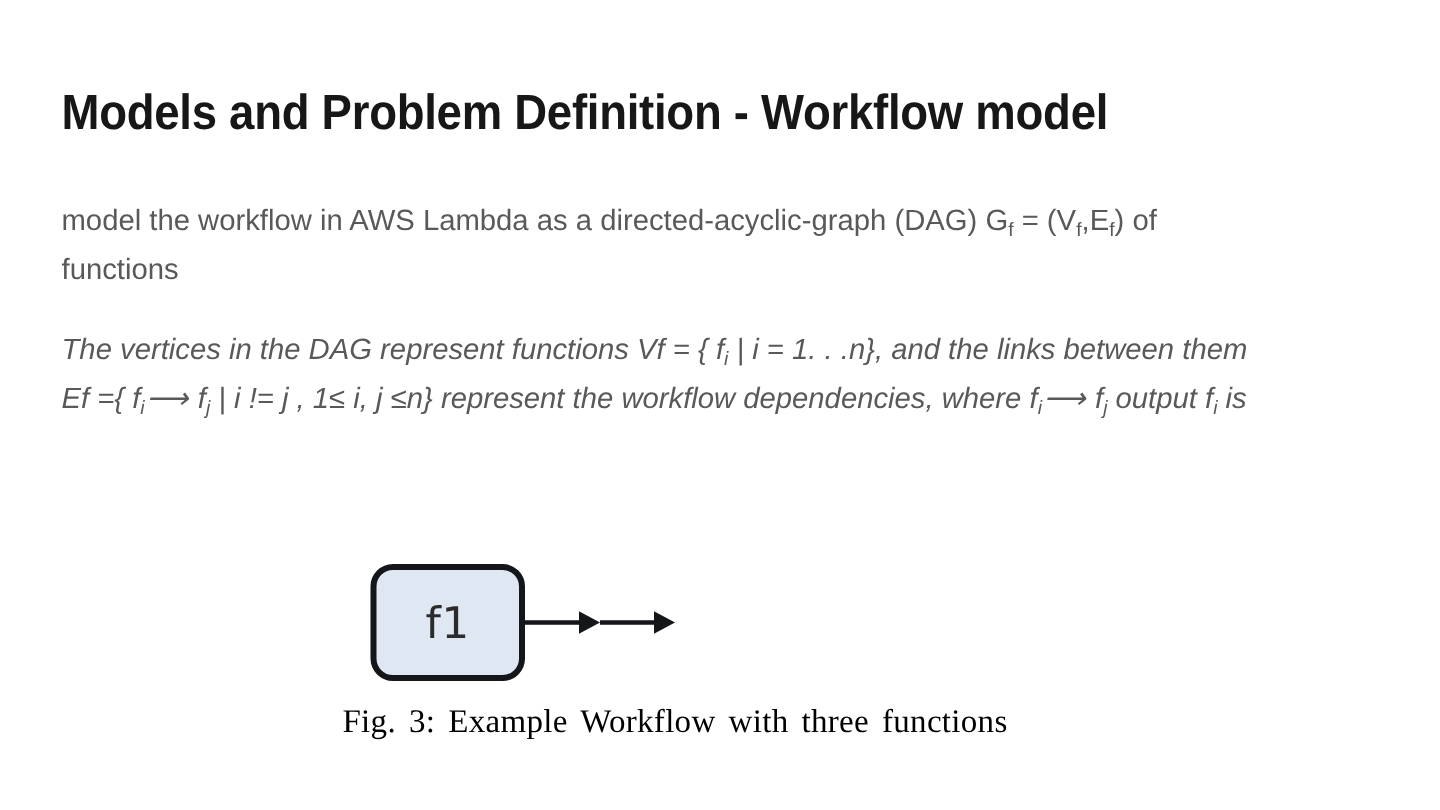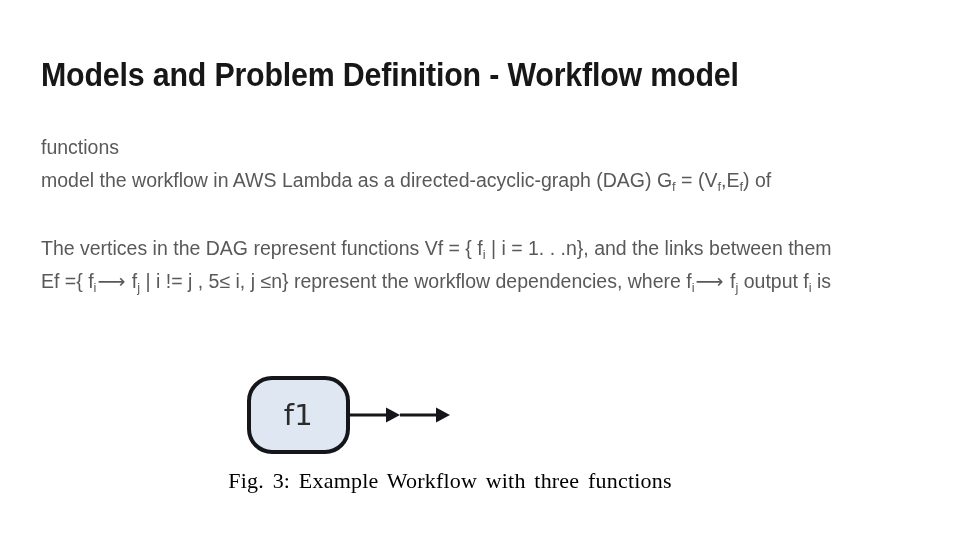--- a/index.html
+++ b/index.html
@@ -42,21 +42,21 @@
   .body-block {
     position: absolute;
     left: 41px;
     color: #595959;
     font-size: 19.5px;
     line-height: 33px;
     font-family: "Liberation Sans", sans-serif;
     font-weight: normal;
   }
   #para-1 { top: 131px; width: 880px; }
-  #para-2 { top: 232px; width: 890px; }
+  #para-2 { top: 217px; width: 890px; font-style: italic; }
 
   .body-block p {
     margin: 0;
   }
 
   sub {
     font-size: 0.66em;
     line-height: 0;
     vertical-align: -0.32em;
   }
@@ -80,21 +80,21 @@
     align-items: center;
     justify-content: flex-start;
     padding-left: 57px;
   }
   .node {
     width: 103px;
     height: 78px;
     box-sizing: border-box;
     background: #dee7f2;
     border: 4px solid #14161a;
-    border-radius: 25px;
+    border-radius: 15px;
     display: flex;
     align-items: center;
     justify-content: center;
     font-family: "DejaVu Sans", sans-serif;
     font-size: 29px;
     color: #2b2b2b;
     letter-spacing: 0.5px;
   }
   .edge {
     width: 50px;
@@ -120,27 +120,27 @@
   }
 </style>
 </head>
 <body>
 
 <div class="slide">
 
   <div class="slide-title">Models and Problem Definition - Workflow model</div>
 
   <div class="body-block" id="para-1">
+    <p><span>model the workflow in AWS Lambda as a directed-acyclic-graph (DAG) G</span><sub>f</sub><span> = (V</span><sub>f</sub><span>,E</span><sub>f</sub><span>) of</span></p>
     <p>functions</p>
-    <p><span>model the workflow in AWS Lambda as a directed-acyclic-graph (DAG) G</span><sub>f</sub><span> = (V</span><sub>f</sub><span>,E</span><sub>f</sub><span>) of</span></p>
   </div>
 
   <div class="body-block" id="para-2">
     <p><span>The vertices in the DAG represent functions Vf = { f</span><sub>i</sub><span> | i = 1. . .n}, and the links between them</span></p>
-    <p><span>Ef ={ f</span><sub>i</sub><span class="arrow-glyph">⟶</span><span> f</span><sub>j</sub><span> | i != j , 5≤ i, j ≤n} represent the workflow dependencies, where f</span><sub>i</sub><span class="arrow-glyph">⟶</span><span> f</span><sub>j</sub><span> output f</span><sub>i</sub><span> is</span></p>
+    <p><span>Ef ={ f</span><sub>i</sub><span class="arrow-glyph">⟶</span><span> f</span><sub>j</sub><span> | i != j , 1≤ i, j ≤n} represent the workflow dependencies, where f</span><sub>i</sub><span class="arrow-glyph">⟶</span><span> f</span><sub>j</sub><span> output f</span><sub>i</sub><span> is</span></p>
   </div>
 
   <div class="figure">
     <div class="flow">
 
       <div class="node">
         <span>f1</span>
       </div>
 
       <div class="edge">

